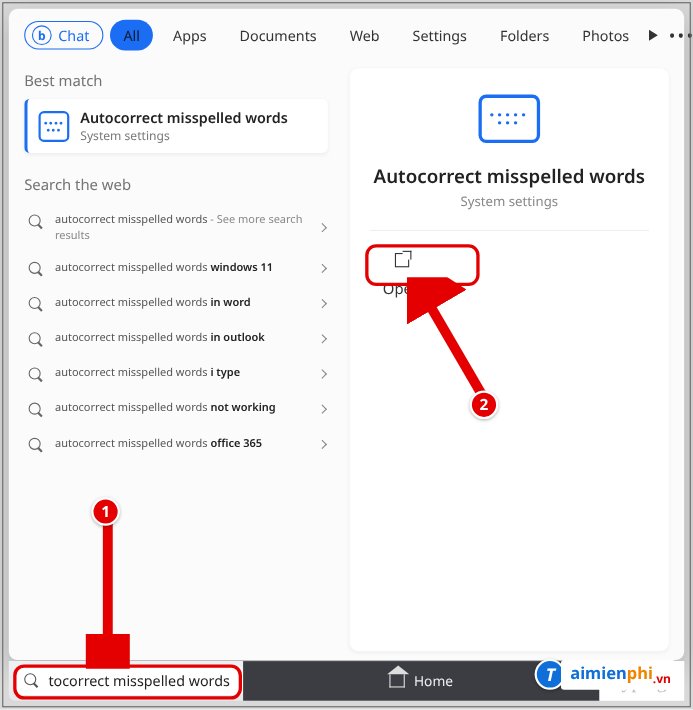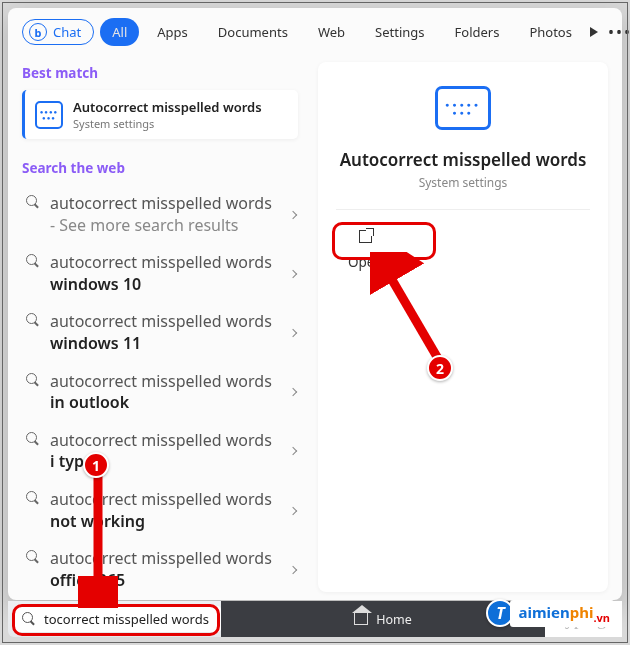--- a/index.html
+++ b/index.html
@@ -6,44 +6,44 @@
   body { width: 630px; height: 645px; background: #d9d9d9; position: relative; overflow: hidden; }
 
   .panel {
     position: absolute; left: 8px; top: 8px; width: 614px; height: 592px;
     background: #fbfbfb; border-radius: 8px; box-shadow: 0 8px 24px rgba(0,0,0,.18);
     display: flex; flex-direction: column;
   }
 
   .tabs { display: flex; align-items: center; gap: 6px; padding: 10px 14px 8px; }
   .tab { font-size: 13px; color: #333; padding: 5px 12px; border-radius: 14px; cursor: pointer; white-space: nowrap; }
-  .tab.all { background: #1b6ef3; color: #e5e5e5; }
+  .tab.all { background: #1b6ef3; color: #0f172a; }
   .chat-pill { display: flex; align-items: center; gap: 6px; border: 1.6px solid #1b6ef3; border-radius: 16px; padding: 3px 12px 3px 6px; color: #1b6ef3; font-size: 13px; cursor: pointer; }
   .chat-pill .b-icon { width: 18px; height: 18px; border: 1.5px solid #1b6ef3; border-radius: 50%; display: flex; align-items: center; justify-content: center; font-weight: 700; font-size: 11px; }
   .tab-right { margin-left: auto; display: flex; align-items: center; gap: 10px; }
   .play { width: 0; height: 0; border-left: 8px solid #333; border-top: 5px solid transparent; border-bottom: 5px solid transparent; cursor: pointer; }
   .ellipsis { font-size: 16px; letter-spacing: 2px; color: #333; cursor: pointer; }
 
   .cols { display: flex; flex: 1; overflow: hidden; }
   .left { width: 300px; padding: 4px 0 8px 14px; overflow: hidden; }
   .right { flex: 1; padding: 8px 14px 8px 10px; }
 
-  .sec-title { font-size: 13.5px; font-weight: 700; color: #8b5cf6; padding: 6px 0 8px; }
+  .sec-title { font-size: 13.5px; font-weight: 400; color: #737373; padding: 6px 0 8px; }
 
   .best-match { display: flex; align-items: center; gap: 10px; background: #fff; border-radius: 5px; padding: 8px 10px; box-shadow: 0 1px 4px rgba(0,0,0,.06); border-left: 3px solid #1b6ef3; margin-right: 10px; }
   .sq-icon { width: 28px; height: 28px; border: 2px solid #1b6ef3; border-radius: 5px; display: flex; align-items: center; justify-content: center; flex-shrink: 0; }
   .sq-icon .dots { color: #1b6ef3; font-size: 6px; letter-spacing: 1px; line-height: 6px; text-align: center; }
   .bm-title { font-size: 13px; font-weight: 600; color: #222; }
   .bm-sub { font-size: 11px; color: #777; }
 
   .web-item { position: relative; display: flex; align-items: flex-start; gap: 10px; padding: 8px 22px 8px 4px; cursor: pointer; margin-right: 6px; border-radius: 4px; }
   .mag { width: 14px; height: 14px; flex-shrink: 0; margin-top: 2px; position: relative; }
   .mag::before { content: ""; position: absolute; width: 9px; height: 9px; border: 1.4px solid #666; border-radius: 50%; left: 0; top: 0; }
   .mag::after { content: ""; position: absolute; width: 5px; height: 1.6px; background: #666; transform: rotate(45deg); left: 8px; top: 10px; }
-  .web-txt { font-size: 16px; color: #555; line-height: 1.35; }
+  .web-txt { font-size: 10px; color: #555; line-height: 1.35; }
   .web-txt b { color: #222; font-weight: 600; }
   .muted { color: #888; }
   .chev { position: absolute; right: 6px; top: 50%; transform: translateY(-50%); width: 6px; height: 6px; border-right: 1.6px solid #888; border-bottom: 1.6px solid #888; transform: translateY(-50%) rotate(-45deg); }
 
   .detail-card { background: #fff; border-radius: 8px; box-shadow: 0 1px 4px rgba(0,0,0,.05); padding: 24px 18px; height: 100%; display: flex; flex-direction: column; align-items: center; }
   .big-icon { width: 56px; height: 44px; border: 3px solid #1b6ef3; border-radius: 7px; display: flex; flex-direction: column; align-items: center; justify-content: center; gap: 3px; }
   .big-icon .dotrow { color: #1b6ef3; font-size: 7px; letter-spacing: 3px; line-height: 5px; }
   .detail-title { font-size: 17px; font-weight: 600; color: #222; margin-top: 18px; text-align: center; }
   .detail-sub { font-size: 12px; color: #888; margin-top: 3px; }
   .divider { width: 100%; height: 1px; background: #eee; margin: 18px 0 14px; }
@@ -118,26 +118,26 @@
       <div class="sec-title" style="margin-top:14px">Search the web</div>
 
       <div id="web-list">
           <div class="web-item">
             <span class="mag"></span>
             <span class="web-txt">autocorrect misspelled words<span class="muted"> - See more search results</span></span>
             <span class="chev"></span>
           </div>
           <div class="web-item">
             <span class="mag"></span>
-            <span class="web-txt">autocorrect misspelled words <b>windows 10</b></span>
-            <span class="chev"></span>
-          </div>
-          <div class="web-item">
-            <span class="mag"></span>
             <span class="web-txt">autocorrect misspelled words <b>windows 11</b></span>
+            <span class="chev"></span>
+          </div>
+          <div class="web-item">
+            <span class="mag"></span>
+            <span class="web-txt">autocorrect misspelled words <b>in word</b></span>
             <span class="chev"></span>
           </div>
           <div class="web-item">
             <span class="mag"></span>
             <span class="web-txt">autocorrect misspelled words <b>in outlook</b></span>
             <span class="chev"></span>
           </div>
           <div class="web-item">
             <span class="mag"></span>
             <span class="web-txt">autocorrect misspelled words <b>i type</b></span>

